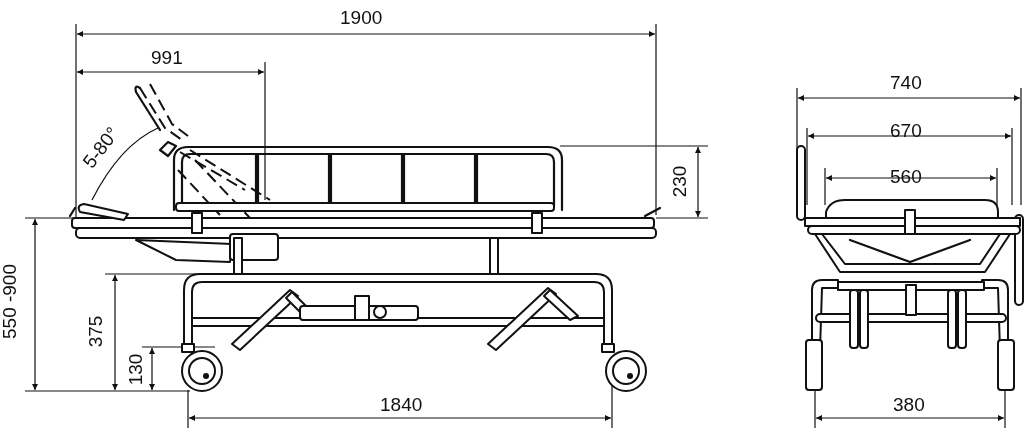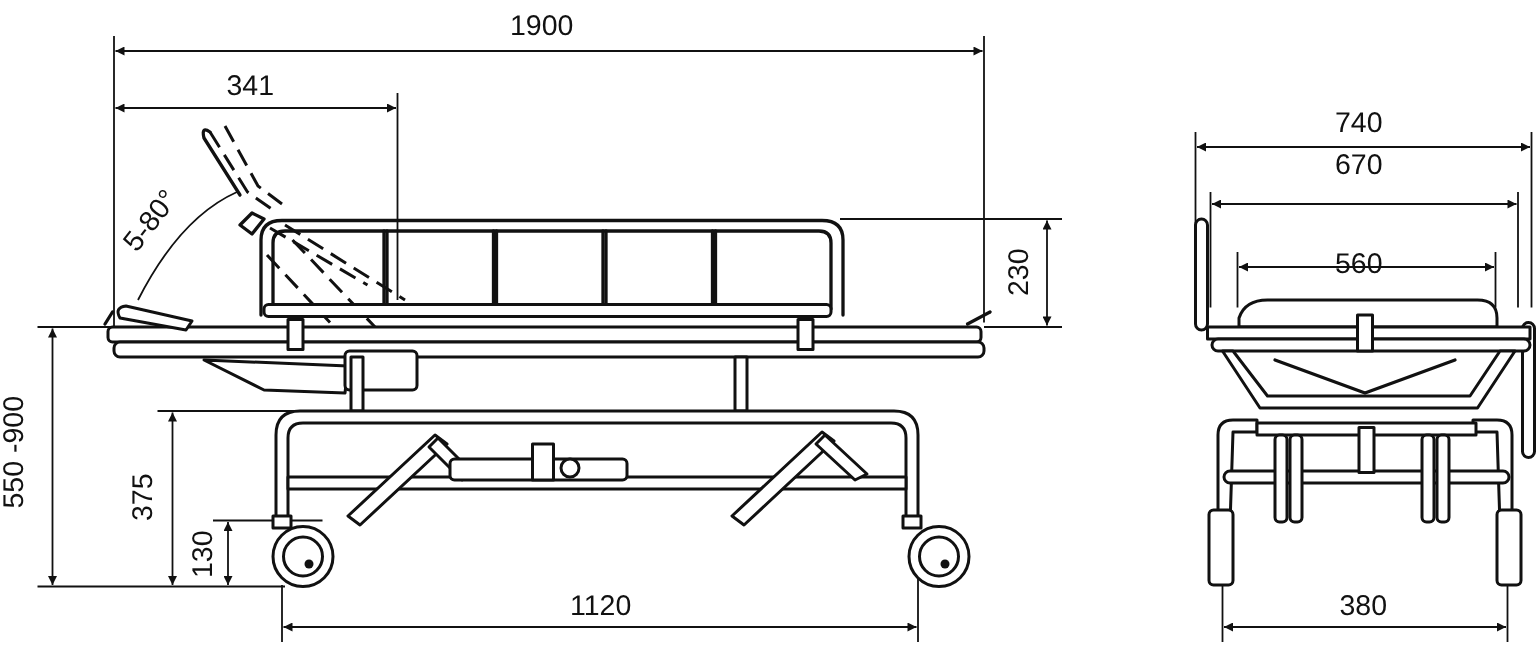--- a/index.html
+++ b/index.html
@@ -156,24 +156,24 @@
     <rect class="tube" x="860" y="290" width="8" height="58" rx="3"></rect>
     <rect class="tube" x="948" y="290" width="8" height="58" rx="3"></rect>
     <rect class="tube" x="958" y="290" width="8" height="58" rx="3"></rect>
     <rect class="tube" x="906" y="285" width="10" height="30"></rect>
     <rect class="tube" x="806" y="340" width="16" height="50" rx="3"></rect>
     <rect class="tube" x="998" y="340" width="16" height="50" rx="3"></rect>
   </g>
 </svg>
 
 <div class="lbl" style="left:340px;top:8px;text-align:right;">1900</div>
-<div class="lbl" style="left:151px;top:48px;">341</div>
+<div class="lbl" style="left:151px;top:48px;">991</div>
 <div class="lbl" style="left:78px;top:138px;transform:rotate(-52deg);">5-80°</div>
 <div class="lbl rot" style="left:664px;top:172px;">230</div>
 <div class="lbl rot" style="left:-28px;top:292px;">550 -900</div>
 <div class="lbl rot" style="left:80px;top:322px;">375</div>
 <div class="lbl rot" style="left:120px;top:360px;">130</div>
-<div class="lbl" style="left:380px;top:395px;">1120</div>
+<div class="lbl" style="left:380px;top:395px;">1840</div>
 
 <div class="lbl" style="left:890px;top:73px;">740</div>
-<div class="lbl" style="left:890px;top:101px;">670</div>
+<div class="lbl" style="left:890px;top:121px;">670</div>
 <div class="lbl" style="left:890px;top:155px;margin-top:12px;">560</div>
 <div class="lbl" style="left:893px;top:395px;">380</div>
 
 </body></html>

